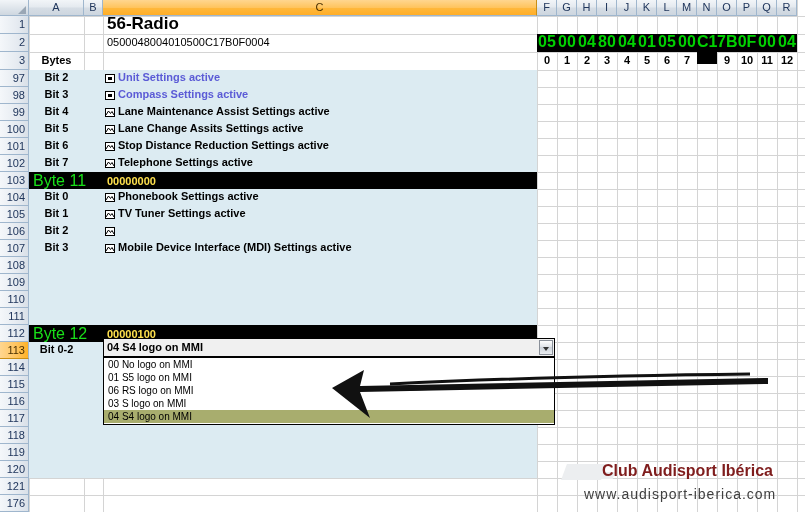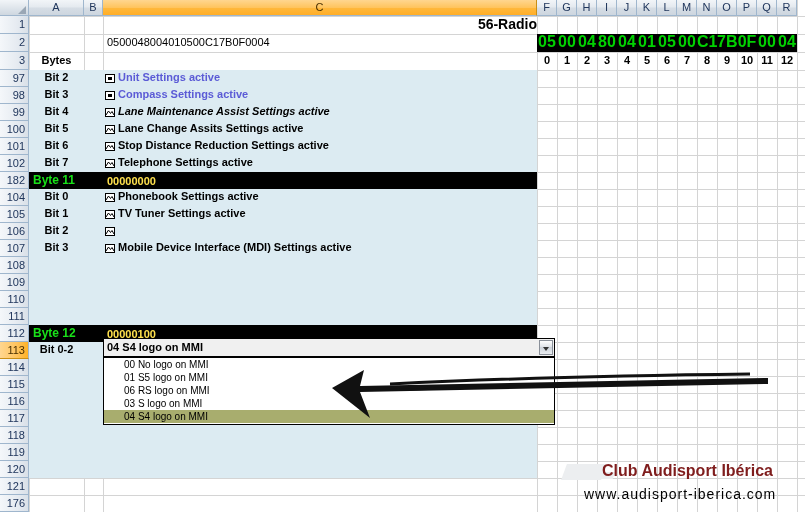--- a/index.html
+++ b/index.html
@@ -43,49 +43,49 @@
   
   .cell{position:absolute;box-sizing:border-box;overflow:hidden;white-space:nowrap;}
   .data{background:#dcebf2;}
   .bandblack{background:#000;}
   .lblA{text-align:center;font-weight:bold;font-size:11px;}
   .bitlbl{text-align:center;font-size:11px;font-weight:bold;}
   .txt{font-size:11px;font-weight:bold;color:#000;}
   .txt.blue{color:#5b5bd6;font-weight:bold;}
   .hexrow{color:#00d100;font-weight:bold;text-align:center;font-size:16px;}
   .idxrow{color:#000;font-weight:bold;text-align:center;font-size:11px;}
-  .bytelbl{color:#19e019;font-weight:bold;font-size:12px;padding-left:4px;}
+  .bytelbl{color:#19e019;font-weight:normal;font-size:16px;padding-left:4px;}
   .binval{color:#ffe14d;font-weight:bold;font-size:11px;padding-left:2px;}
-  .title{font-weight:bold;font-size:14px;text-align:right;}
+  .title{font-weight:bold;font-size:17px;}
   .hexstr{font-size:11px;}
 
   
   .ic{position:absolute;width:10px;height:9px;box-sizing:border-box;border:1px solid #000;background:#fff;}
   .ic.sq::after{content:"";position:absolute;left:2px;top:2px;width:4px;height:3px;background:#000;}
   .ic.mt svg{position:absolute;left:0;top:0;}
 
   
   .combo{position:absolute;box-sizing:border-box;border:1px solid #000;background:#f0f0f0;}
   .combo-txt{position:absolute;left:3px;top:2px;font-size:11px;font-weight:bold;color:#000;}
   .combo-btn{position:absolute;right:1px;top:1px;width:14px;height:15px;
       background:linear-gradient(to bottom,#fdfdfd,#dfe3e8 45%,#cdd3da 50%,#e9ecf0);
       border:1px solid #8a9099;box-sizing:border-box;}
   .combo-btn i{position:absolute;left:3px;top:6px;width:0;height:0;
       border-left:3px solid transparent;border-right:3px solid transparent;border-top:4px solid #333;}
   .droplist{position:absolute;box-sizing:border-box;border:1px solid #000;background:#fff;}
-  .opt{position:relative;height:13px;line-height:13px;padding-left:20px;font-size:10px;color:#000;white-space:nowrap;}
+  .opt{position:relative;height:13px;line-height:13px;padding-left:4px;font-size:10px;color:#000;white-space:nowrap;}
   .opt.on{background:#a8ad6e;}
 
   
   .arrow{position:absolute;left:330px;top:360px;width:440px;height:62px;pointer-events:none;}
 
   
   .wm{position:absolute;left:556px;top:462px;width:245px;height:48px;}
   .wm-t1{position:absolute;left:46px;top:0px;font-size:16px;font-weight:bold;color:#7f1d1d;letter-spacing:0px;white-space:nowrap;}
-  .wm-t2{position:absolute;left:28px;top:24px;font-size:14px;color:#000000;letter-spacing:1px;white-space:nowrap;}
+  .wm-t2{position:absolute;left:28px;top:24px;font-size:14px;color:#404040;letter-spacing:1px;white-space:nowrap;}
   .wm-logo{position:absolute;left:8px;top:2px;width:40px;height:16px;background:#eceef0;transform:skewX(-20deg);}
   .wm-logo2{position:absolute;left:40px;top:10px;width:18px;height:7px;background:#eceef0;transform:skewX(-20deg);}
 </style>
 </head>
 <body>
 
 <div class="sheet">
 
   <div class="bg-grid" id="bggrid">
       <div class="vline" style="left: 29px;"></div>
@@ -162,21 +162,21 @@
   <div id="rowhdrs">
       <div class="rh" style="top: 16px; height: 18px; line-height: 17px;">1</div>
       <div class="rh" style="top: 34px; height: 18px; line-height: 17px;">2</div>
       <div class="rh" style="top: 52px; height: 18px; line-height: 17px;">3</div>
       <div class="rh" style="top: 70px; height: 17px; line-height: 16px;">97</div>
       <div class="rh" style="top: 87px; height: 17px; line-height: 16px;">98</div>
       <div class="rh" style="top: 104px; height: 17px; line-height: 16px;">99</div>
       <div class="rh" style="top: 121px; height: 17px; line-height: 16px;">100</div>
       <div class="rh" style="top: 138px; height: 17px; line-height: 16px;">101</div>
       <div class="rh" style="top: 155px; height: 17px; line-height: 16px;">102</div>
-      <div class="rh" style="top: 172px; height: 17px; line-height: 16px;">182</div>
+      <div class="rh" style="top: 172px; height: 17px; line-height: 16px;">103</div>
       <div class="rh" style="top: 189px; height: 17px; line-height: 16px;">104</div>
       <div class="rh" style="top: 206px; height: 17px; line-height: 16px;">105</div>
       <div class="rh" style="top: 223px; height: 17px; line-height: 16px;">106</div>
       <div class="rh" style="top: 240px; height: 17px; line-height: 16px;">107</div>
       <div class="rh" style="top: 257px; height: 17px; line-height: 16px;">108</div>
       <div class="rh" style="top: 274px; height: 17px; line-height: 16px;">109</div>
       <div class="rh" style="top: 291px; height: 17px; line-height: 16px;">110</div>
       <div class="rh" style="top: 308px; height: 17px; line-height: 16px;">111</div>
       <div class="rh" style="top: 325px; height: 17px; line-height: 16px;">112</div>
       <div class="rh sel" style="top: 342px; height: 17px; line-height: 16px;">113</div>
@@ -196,21 +196,21 @@
       <div class="cell hexstr" style="left: 103px; top: 34px; width: 434px; height: 18px; line-height: 16px; padding-left: 4px;">0500048004010500C17B0F0004</div>
       <div class="cell lblA" style="left: 29px; top: 52px; width: 55px; height: 17px; line-height: 16px;">Bytes</div>
       <div class="cell hexrow bandblack" style="left: 537px; top: 34px; width: 20px; height: 18px; line-height: 16px;">05</div>
       <div class="cell hexrow bandblack" style="left: 557px; top: 34px; width: 20px; height: 18px; line-height: 16px;">00</div>
       <div class="cell hexrow bandblack" style="left: 577px; top: 34px; width: 20px; height: 18px; line-height: 16px;">04</div>
       <div class="cell hexrow bandblack" style="left: 597px; top: 34px; width: 20px; height: 18px; line-height: 16px;">80</div>
       <div class="cell hexrow bandblack" style="left: 617px; top: 34px; width: 20px; height: 18px; line-height: 16px;">04</div>
       <div class="cell hexrow bandblack" style="left: 637px; top: 34px; width: 20px; height: 18px; line-height: 16px;">01</div>
       <div class="cell hexrow bandblack" style="left: 657px; top: 34px; width: 20px; height: 18px; line-height: 16px;">05</div>
       <div class="cell hexrow bandblack" style="left: 677px; top: 34px; width: 20px; height: 18px; line-height: 16px;">00</div>
-      <div class="cell hexrow bandblack" style="left: 697px; top: 34px; width: 20px; height: 18px; line-height: 16px;">C1</div>
+      <div class="cell hexrow bandblack" style="left: 697px; top: 34px; width: 20px; height: 30px; line-height: 16px;">C1</div>
       <div class="cell hexrow bandblack" style="left: 717px; top: 34px; width: 20px; height: 18px; line-height: 16px;">7B</div>
       <div class="cell hexrow bandblack" style="left: 737px; top: 34px; width: 20px; height: 18px; line-height: 16px;">0F</div>
       <div class="cell hexrow bandblack" style="left: 757px; top: 34px; width: 20px; height: 18px; line-height: 16px;">00</div>
       <div class="cell hexrow bandblack" style="left: 777px; top: 34px; width: 20px; height: 18px; line-height: 16px;">04</div>
       <div class="cell idxrow" style="left: 537px; top: 52px; width: 20px; height: 18px; line-height: 16px;">0</div>
       <div class="cell idxrow" style="left: 557px; top: 52px; width: 20px; height: 18px; line-height: 16px;">1</div>
       <div class="cell idxrow" style="left: 577px; top: 52px; width: 20px; height: 18px; line-height: 16px;">2</div>
       <div class="cell idxrow" style="left: 597px; top: 52px; width: 20px; height: 18px; line-height: 16px;">3</div>
       <div class="cell idxrow" style="left: 617px; top: 52px; width: 20px; height: 18px; line-height: 16px;">4</div>
       <div class="cell idxrow" style="left: 637px; top: 52px; width: 20px; height: 18px; line-height: 16px;">5</div>
@@ -230,21 +230,21 @@
       <div class="cell bitlbl data" style="left: 29px; top: 70px; width: 55px; height: 17px; line-height: 15px;">Bit 2</div>
       <div class="cell data" style="left: 29px; top: 87px; width: 55px; height: 17px; line-height: 15px;"></div>
       <div class="cell data" style="left: 84px; top: 87px; width: 19px; height: 17px; line-height: 15px;"></div>
       <div class="cell data" style="left: 103px; top: 87px; width: 434px; height: 17px; line-height: 15px;">
         <div class="ic sq" style="position: absolute; left: 2px; top: 4px;"></div>
         <span class="txt blue" style="position: absolute; left: 15px; top: 0px; line-height: 15px;">Compass Settings active</span>
       </div>
       <div class="cell bitlbl data" style="left: 29px; top: 87px; width: 55px; height: 17px; line-height: 15px;">Bit 3</div>
       <div class="cell data" style="left: 29px; top: 104px; width: 55px; height: 17px; line-height: 15px;"></div>
       <div class="cell data" style="left: 84px; top: 104px; width: 19px; height: 17px; line-height: 15px;"></div>
-      <div class="cell data" style="left: 103px; top: 104px; width: 434px; height: 17px; line-height: 15px; font-style: italic;">
+      <div class="cell data" style="left: 103px; top: 104px; width: 434px; height: 17px; line-height: 15px;">
         <div class="ic mt" style="position: absolute; left: 2px; top: 4px;">
           <svg width="8" height="7" viewBox="0 0 8 7">
             <polyline points="0,6 2.5,2 4.5,4.5 6,2.5 8,6" stroke="#000" stroke-width="1" fill="none"></polyline>
           </svg>
         </div>
         <span class="txt" style="position: absolute; left: 15px; top: 0px; line-height: 15px;">Lane Maintenance Assist Settings active</span>
       </div>
       <div class="cell bitlbl data" style="left: 29px; top: 104px; width: 55px; height: 17px; line-height: 15px;">Bit 4</div>
       <div class="cell data" style="left: 29px; top: 121px; width: 55px; height: 17px; line-height: 15px;"></div>
       <div class="cell data" style="left: 84px; top: 121px; width: 19px; height: 17px; line-height: 15px;"></div>

